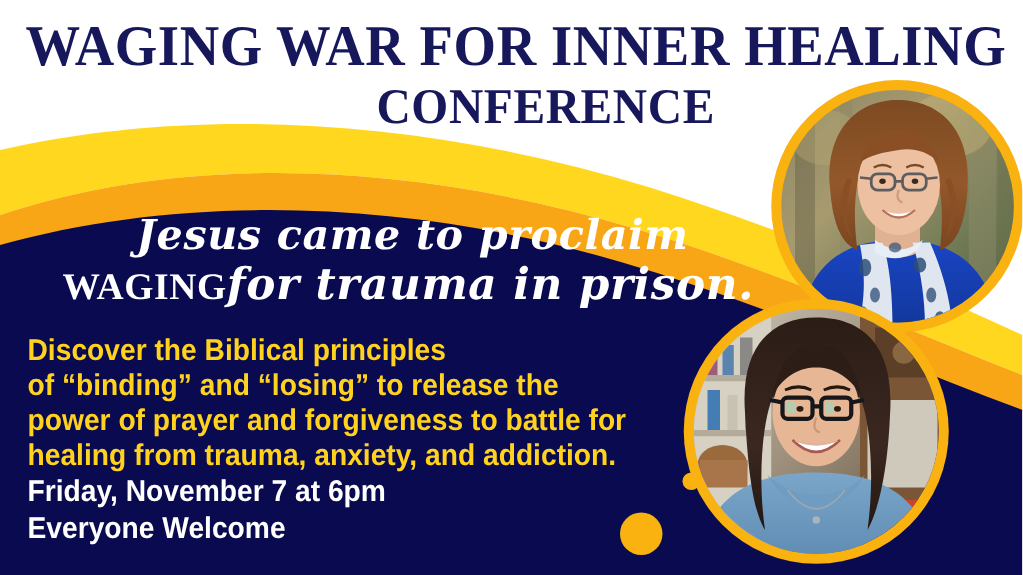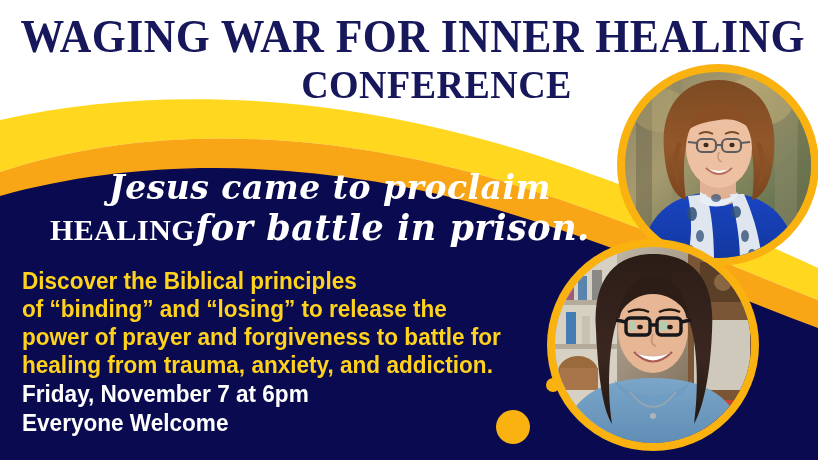--- a/index.html
+++ b/index.html
@@ -314,21 +314,21 @@
   <div id="headline-block">
     <h1 class="headline-main">WAGING WAR FOR INNER HEALING</h1>
     <h2 class="headline-sub">CONFERENCE</h2>
   </div>
 
   <div id="tagline-block">
     <p class="tagline-line1">
       <span class="script">Jesus came to proclaim</span>
     </p>
     <p class="tagline-line2">
-      <span class="serif-caps">HEALING</span><span class="script script-big">for battle in prison.</span>
+      <span class="serif-caps">WAGING</span><span class="script script-big">for trauma in prison.</span>
     </p>
   </div>
 
   <div id="body-copy">
     <p class="body-line">Discover the Biblical principles</p>
     <p class="body-line">of “binding” and “losing” to release the</p>
     <p class="body-line">power of prayer and forgiveness to battle for</p>
     <p class="body-line">healing from trauma, anxiety, and addiction.</p>
     <p class="detail-line">Friday, November 7 at 6pm</p>
     <p class="detail-line">Everyone Welcome</p>

